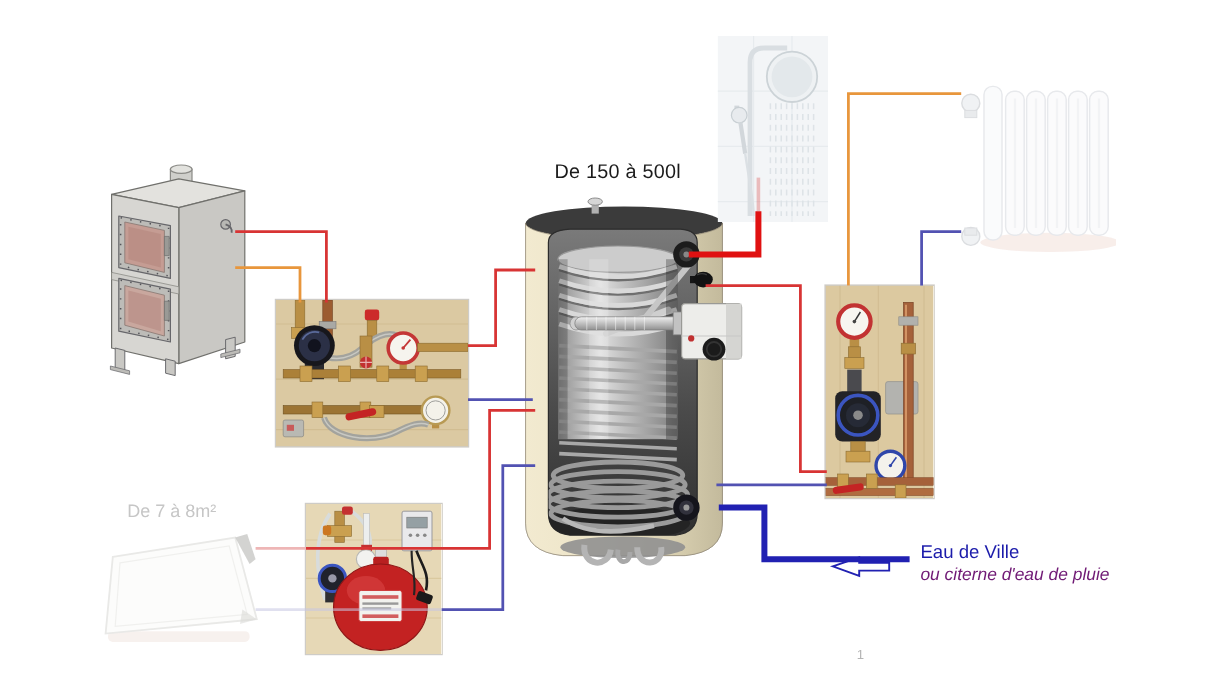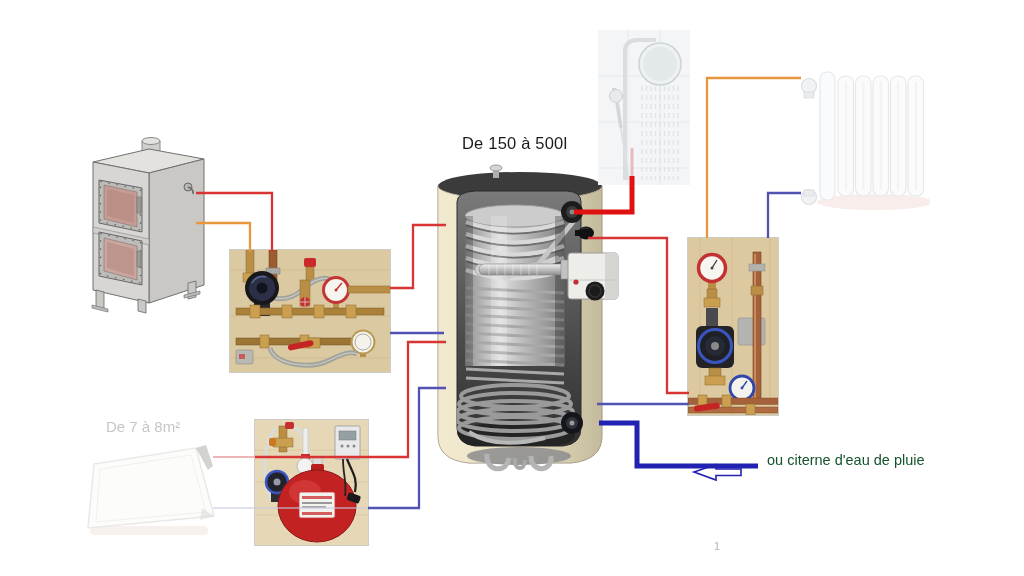--- a/index.html
+++ b/index.html
@@ -6,21 +6,21 @@
   body{width:1024px;height:576px;background:#ffffff;font-family:"Liberation Sans",sans-serif;overflow:hidden;}
   #stage{position:relative;width:1024px;height:552px;background:#fff;padding-left:48px;}
   .comp{position:absolute;}
   .comp svg{display:block;}
   .photo{box-shadow:0 0 0 1px rgba(60,50,30,.25);}
   .label{position:absolute;white-space:nowrap;}
   #tank-label{left:462px;top:134px;font-size:16.5px;color:#1b1b1b;letter-spacing:.2px;}
   #solar-label{left:106px;top:418px;font-size:15px;color:#c6c6c6;}
   #water-label{left:767px;top:451px;line-height:1.25;}
   #water-label .l1{font-size:15.5px;color:#1c1cab;}
-  #water-label .l2{font-size:14.5px;color:#14532d;}
+  #water-label .l2{font-size:14.5px;color:#701a75;font-style:italic;}
   #page-num{left:714px;top:540px;font-size:11px;color:#b4b4b4;}
   #pipes-layer{position:absolute;left:0;top:0;pointer-events:none;}
 </style>
 </head>
 <body>
 
 <div id="stage">
 
   <div class="comp" style="left:82px;top:428px;width:138px;height:118px;">
     <svg width="138" height="118" viewBox="0 0 138 118">
@@ -373,17 +373,18 @@
       <polyline points="588,238 667,238 667,393 689,393" fill="none" stroke="#d83434" stroke-width="2.3"></polyline>
       <polyline points="597,404 689,404" fill="none" stroke="#5252b2" stroke-width="2.3"></polyline>
       <polyline points="707,238 707,78 801,78" fill="none" stroke="#e8963c" stroke-width="2.3"></polyline>
       <polyline points="801,193 768,193 768,238" fill="none" stroke="#5252b2" stroke-width="2.3"></polyline>
       <polyline points="758,466 637,466 637,423 599,423" fill="none" stroke="#2121b2" stroke-width="5"></polyline>
     </svg>
 
   <div class="label" id="tank-label">De 150 à 500l</div>
   <div class="label" id="solar-label">De 7 à 8m²</div>
   <div class="label" id="water-label">
+    <div class="l1">Eau de Ville</div>
     <div class="l2">ou citerne d'eau de pluie</div>
   </div>
   <div class="label" id="page-num">1</div>
 
 </div>
 
 </body></html>

